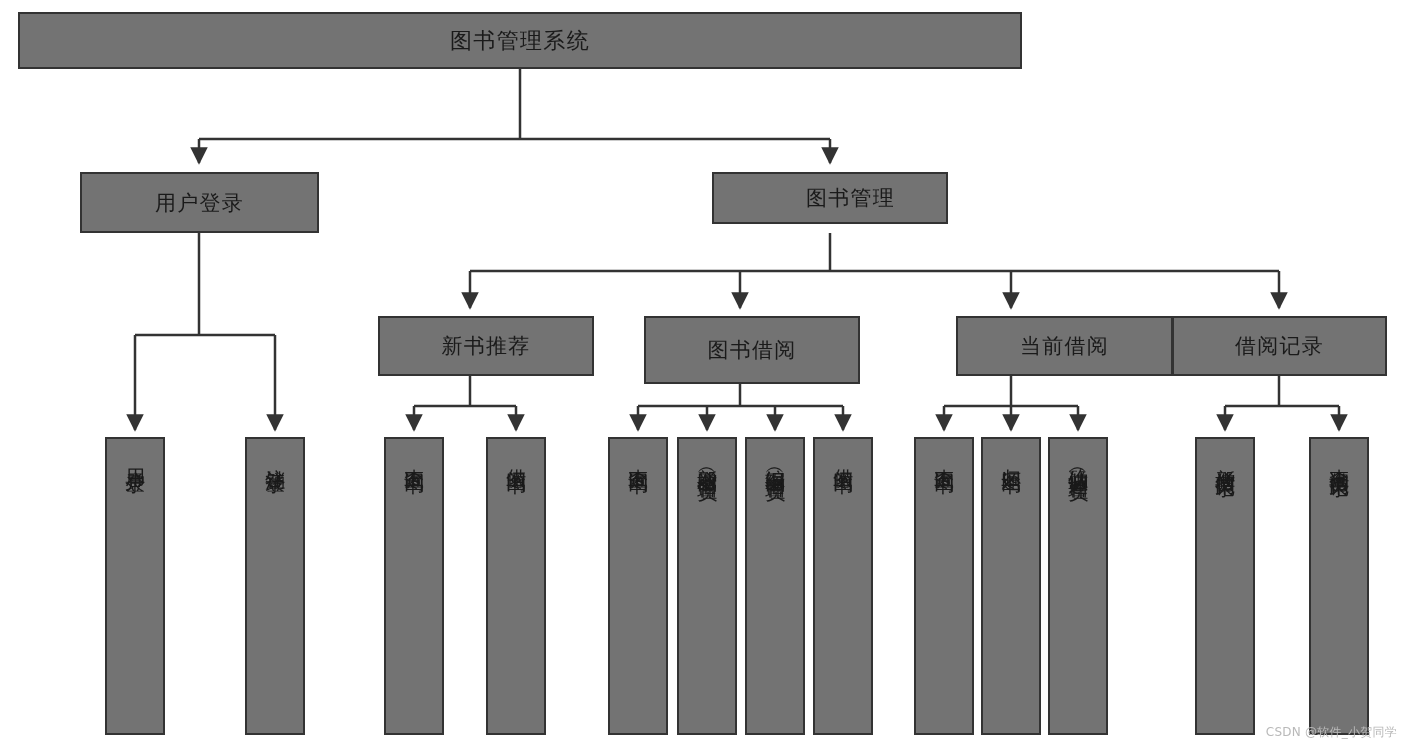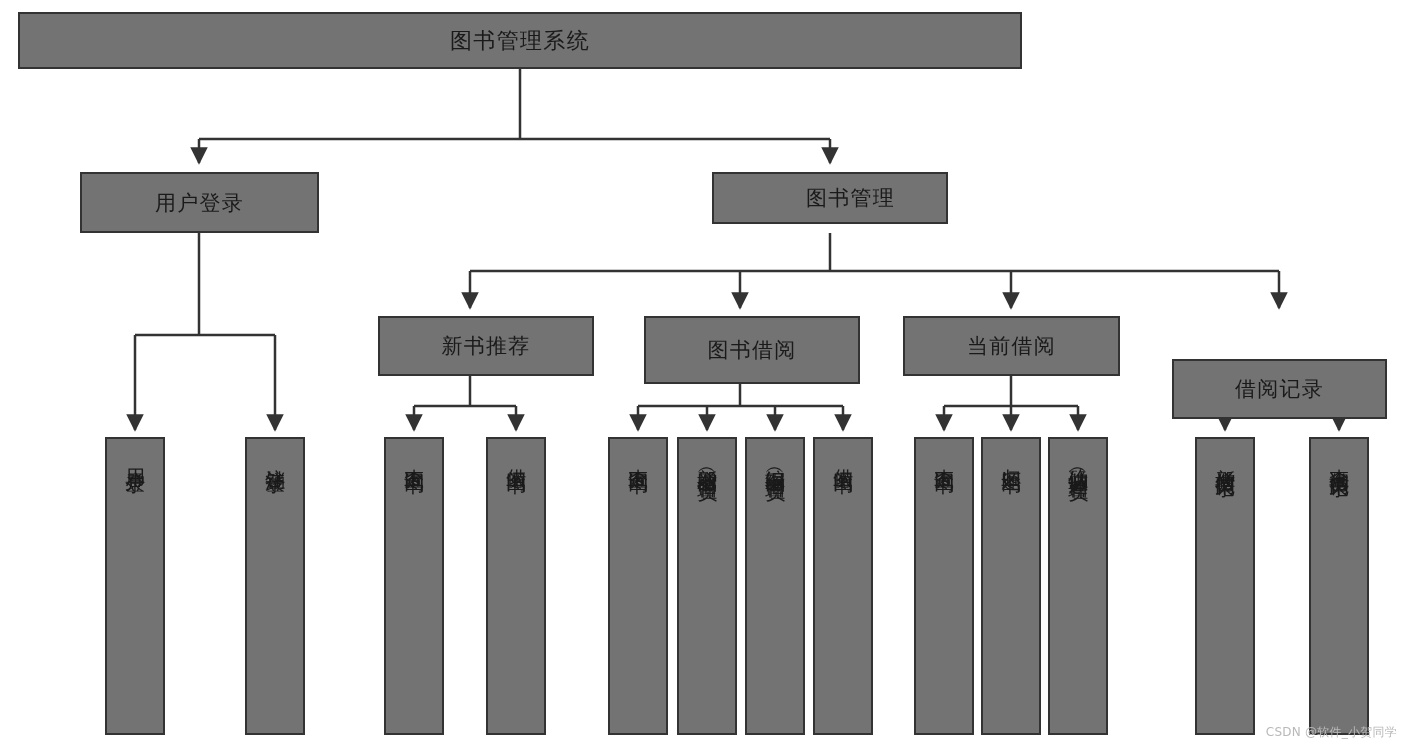--- a/index.html
+++ b/index.html
@@ -132,24 +132,24 @@
   <div class="node h" style="left:712px; top:172px; width:236px; height:52px;padding-left:41px;">
     <span>图书管理</span>
   </div>
 
   <div class="node h" style="left:362px; top:316px; width:216px; height:60px;margin-left:16px;">
     <span>新书推荐</span>
   </div>
   <div class="node h" style="left:632px; top:316px; width:216px; height:68px;margin-left:12px;">
     <span>图书借阅</span>
   </div>
-  <div class="node h" style="left:903px; top:316px; width:217px; height:60px;">
+  <div class="node h" style="left:956px; top:316px; width:217px; height:60px;">
     <span>当前借阅</span>
   </div>
-  <div class="node h" style="left:1172px; top:316px; width:215px; height:60px;margin-top:43px;">
+  <div class="node h" style="left:1172px; top:316px; width:215px; height:60px;">
     <span>借阅记录</span>
   </div>
 
   <div class="node v" style="left:105px; top:437px; width:60px; height:298px;">
     <span class="vtext">用户登录</span>
   </div>
   <div class="node v" style="left:245px; top:437px; width:60px; height:298px;">
     <span class="vtext">注销登录</span>
   </div>
 

